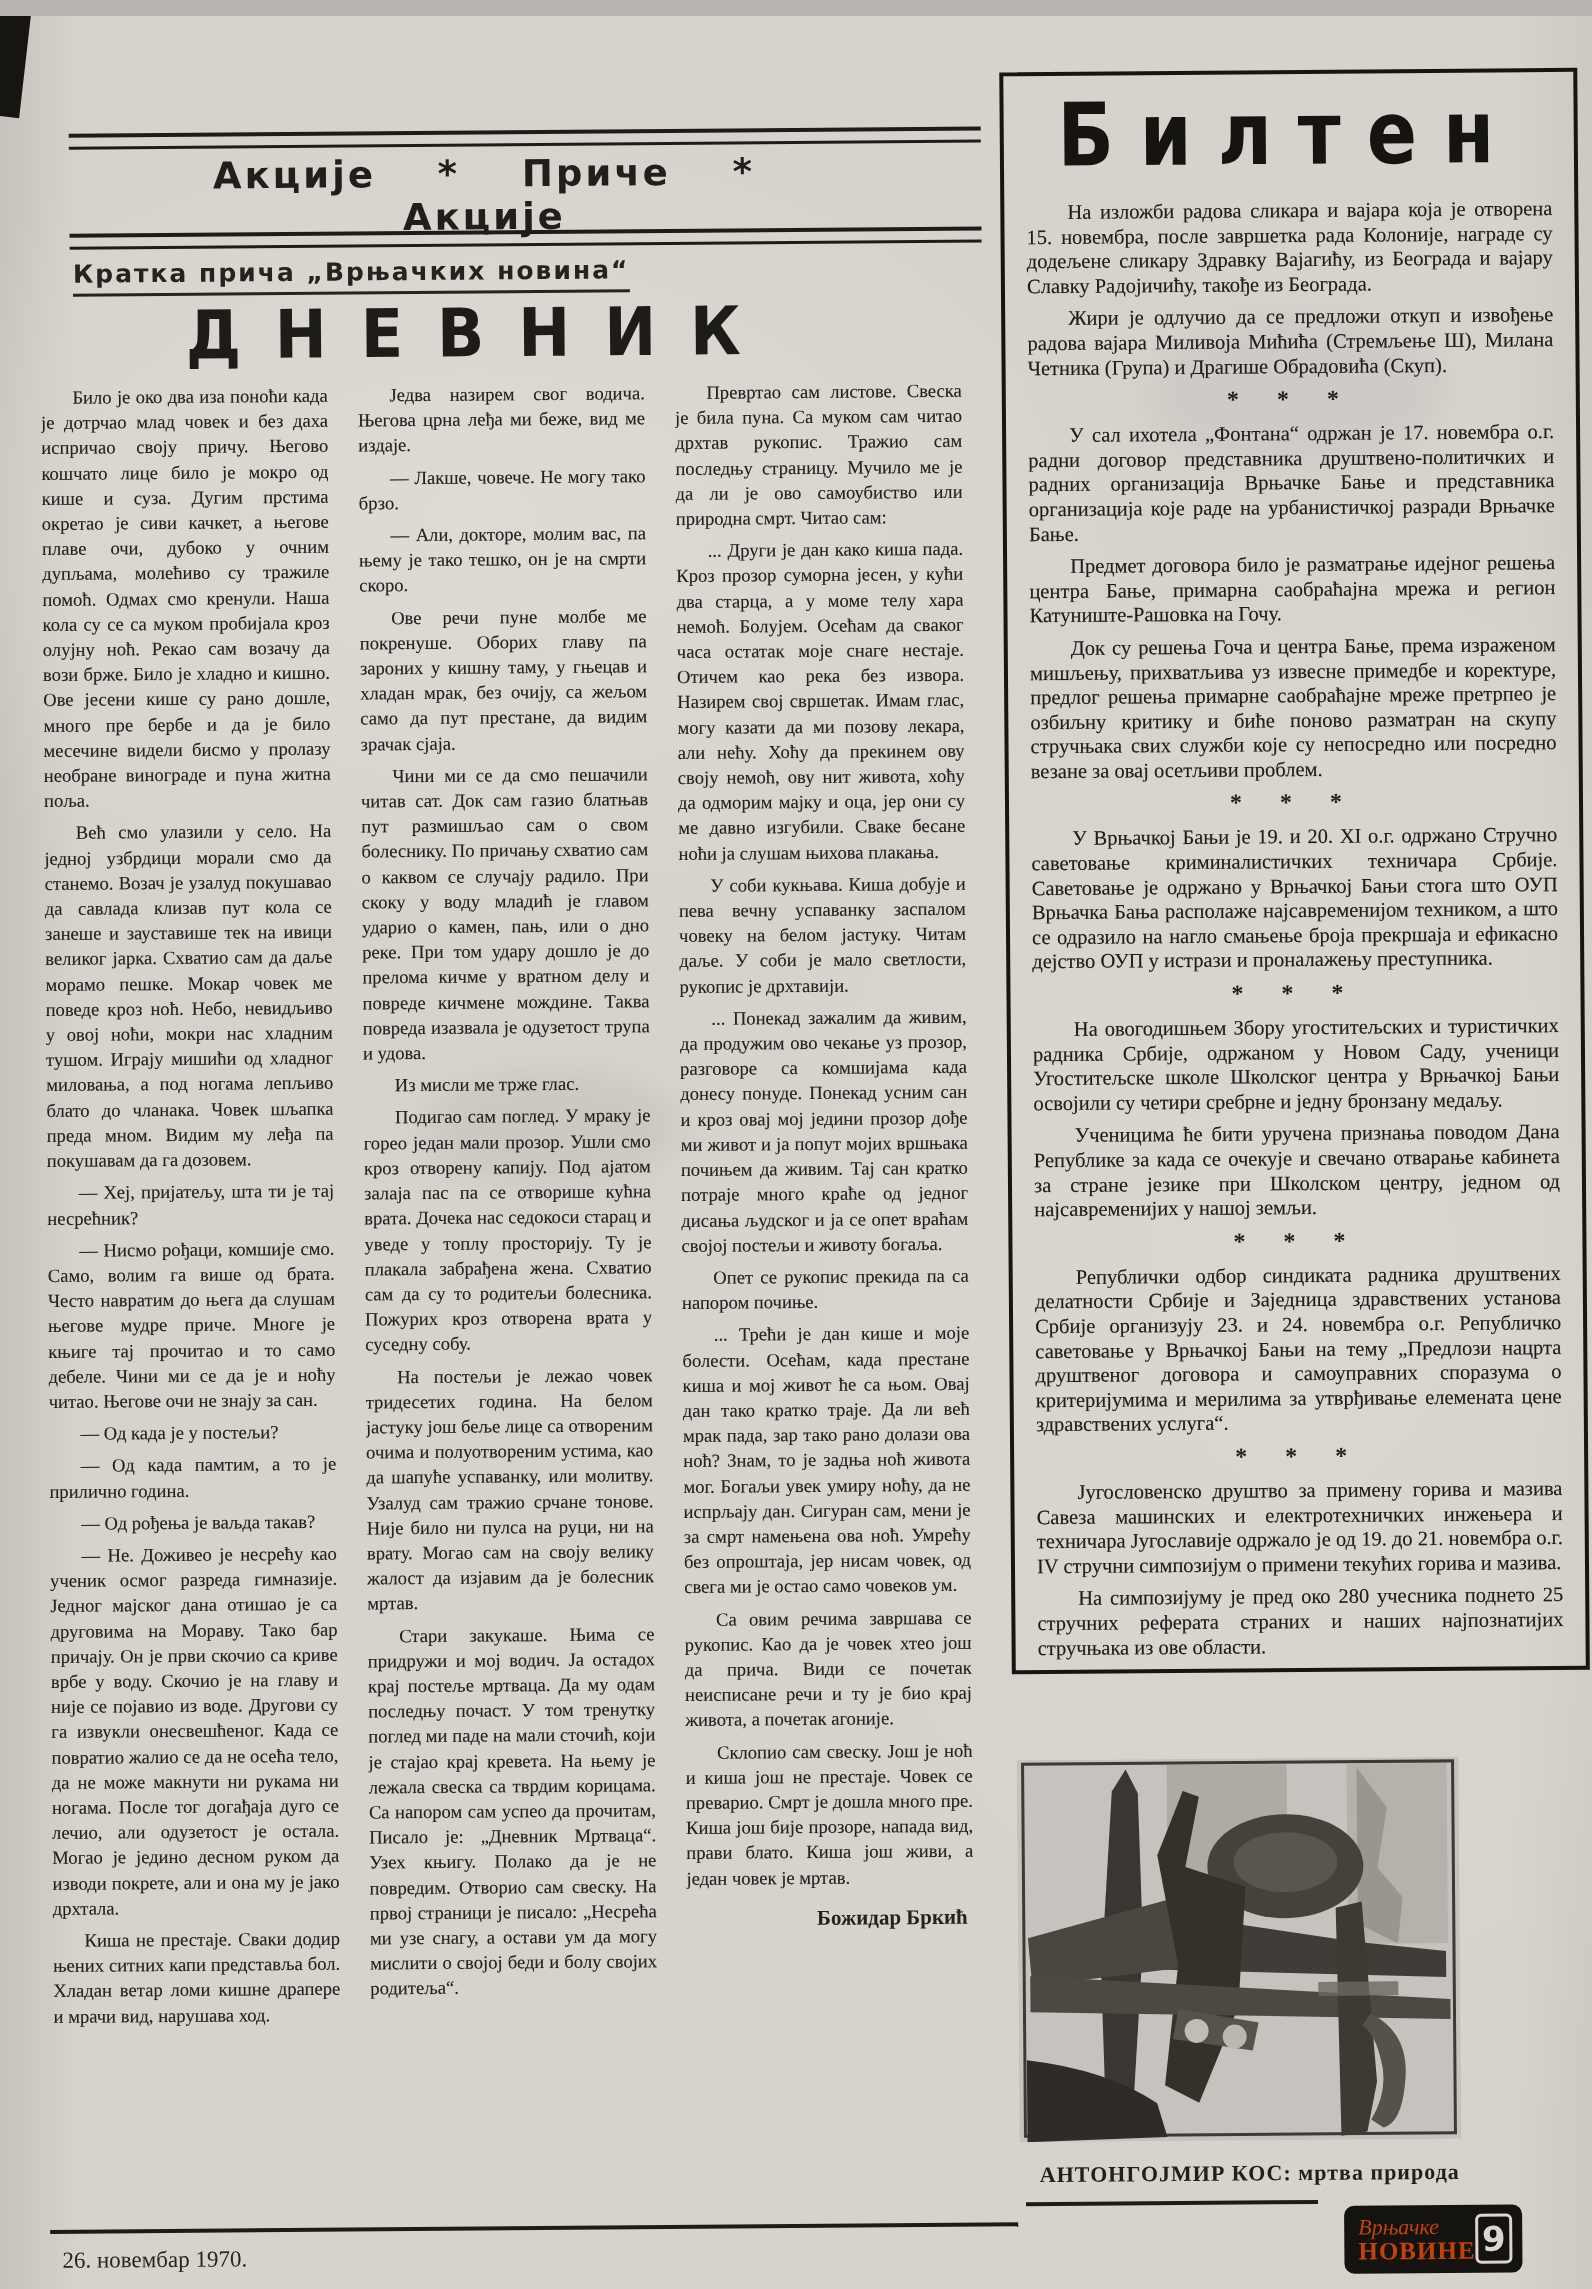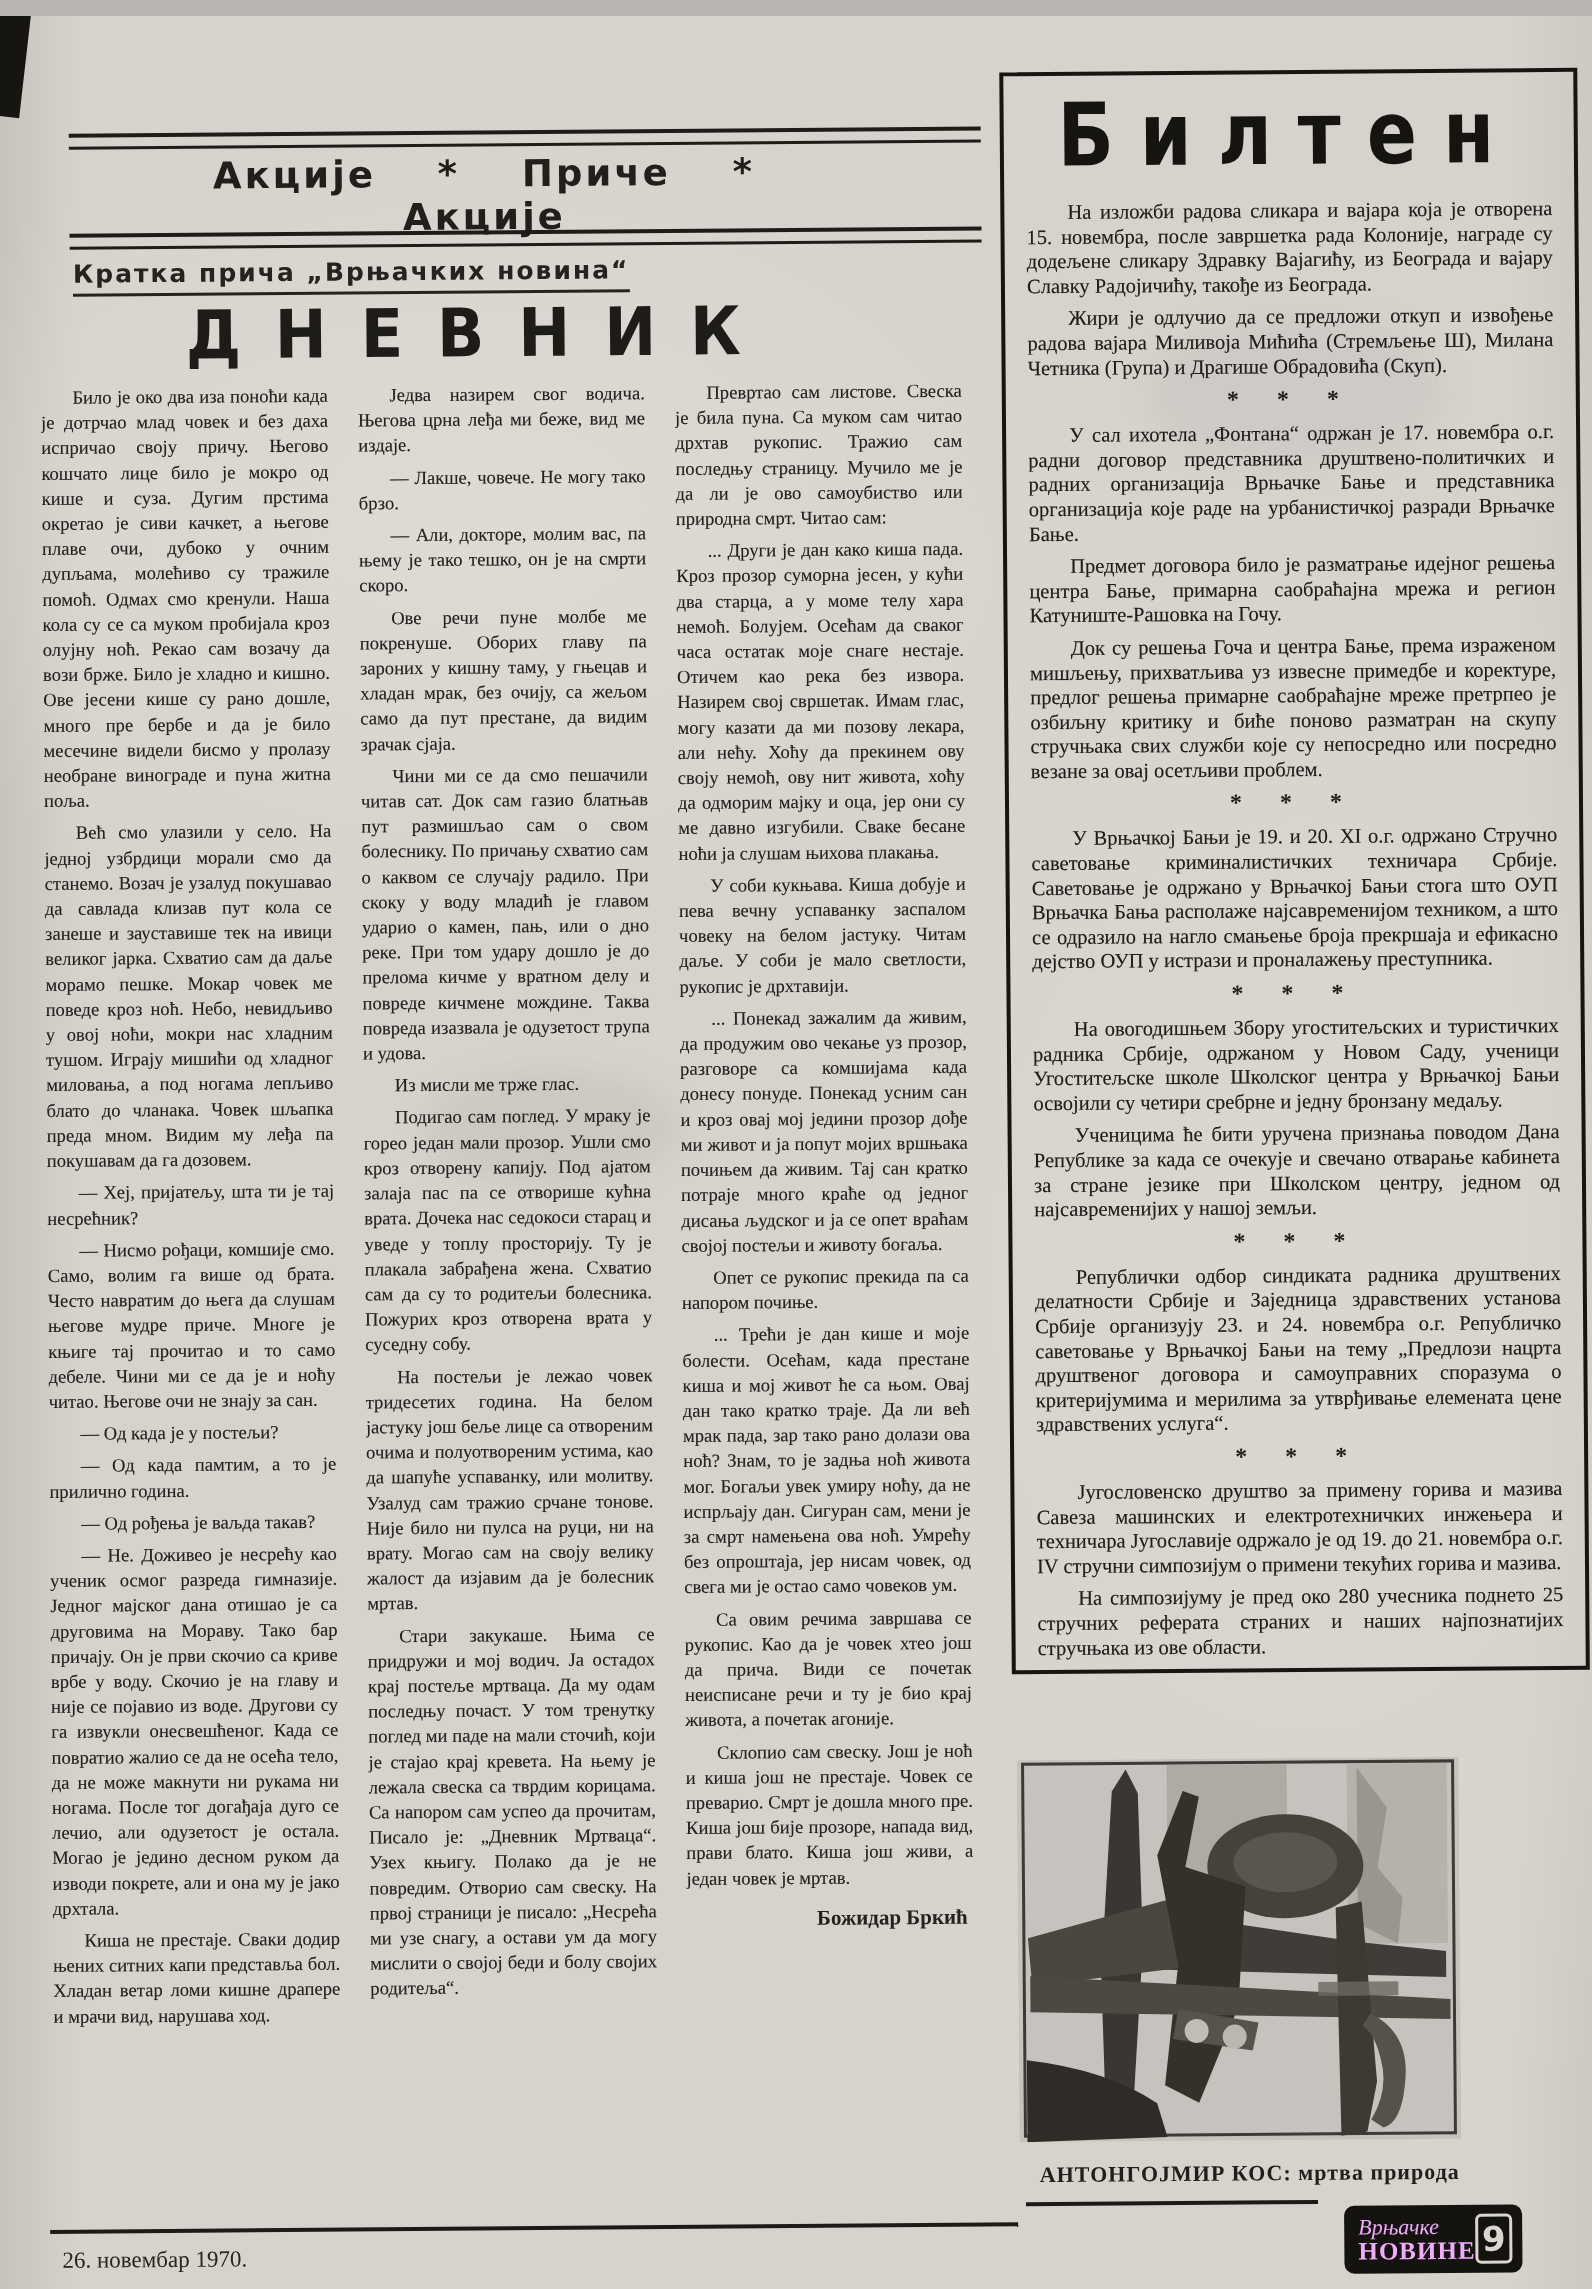--- a/index.html
+++ b/index.html
@@ -42,21 +42,21 @@
     text-shadow:0.2px 0.2px 0.4px rgba(30,29,25,.4);}
   .sep{text-align:center;font-size:24px;font-weight:bold;letter-spacing:16px;margin:4px 0;color:#1e1d19;}
   
   .painting{position:absolute;left:1010px;top:1746px;width:442px;height:382px;}
   .caption{position:absolute;left:1010px;top:2148px;width:460px;text-align:center;font-weight:bold;
     font-size:22px;letter-spacing:1px;color:#201f1b;}
   .caption-rule{position:absolute;left:1016px;top:2188px;width:292px;height:4px;background:#1c1b18;}
   
   .masthead{position:absolute;left:1336px;top:2196px;width:174px;height:64px;background:#141310;
     border-radius:8px;display:flex;align-items:center;box-shadow:0 0 0 2px #141310;}
-  .masthead-name{flex:1;padding-left:12px;color:#f0abfc;line-height:1.0;}
+  .masthead-name{flex:1;padding-left:12px;color:#c2410c;line-height:1.0;}
   .masthead-name .l1{font-size:22px;font-style:italic;}
   .masthead-name .l2{font-size:25px;letter-spacing:1px;font-weight:bold;}
   .masthead-page{width:44px;height:44px;margin-right:8px;border:3px solid #d9d6d0;border-radius:6px;
     display:flex;align-items:center;justify-content:center;color:#d9d6d0;
     font-family:"DejaVu Sans",sans-serif;font-weight:bold;font-size:34px;}
 </style>
 </head>
 <body>
 
 <div class="frame">

